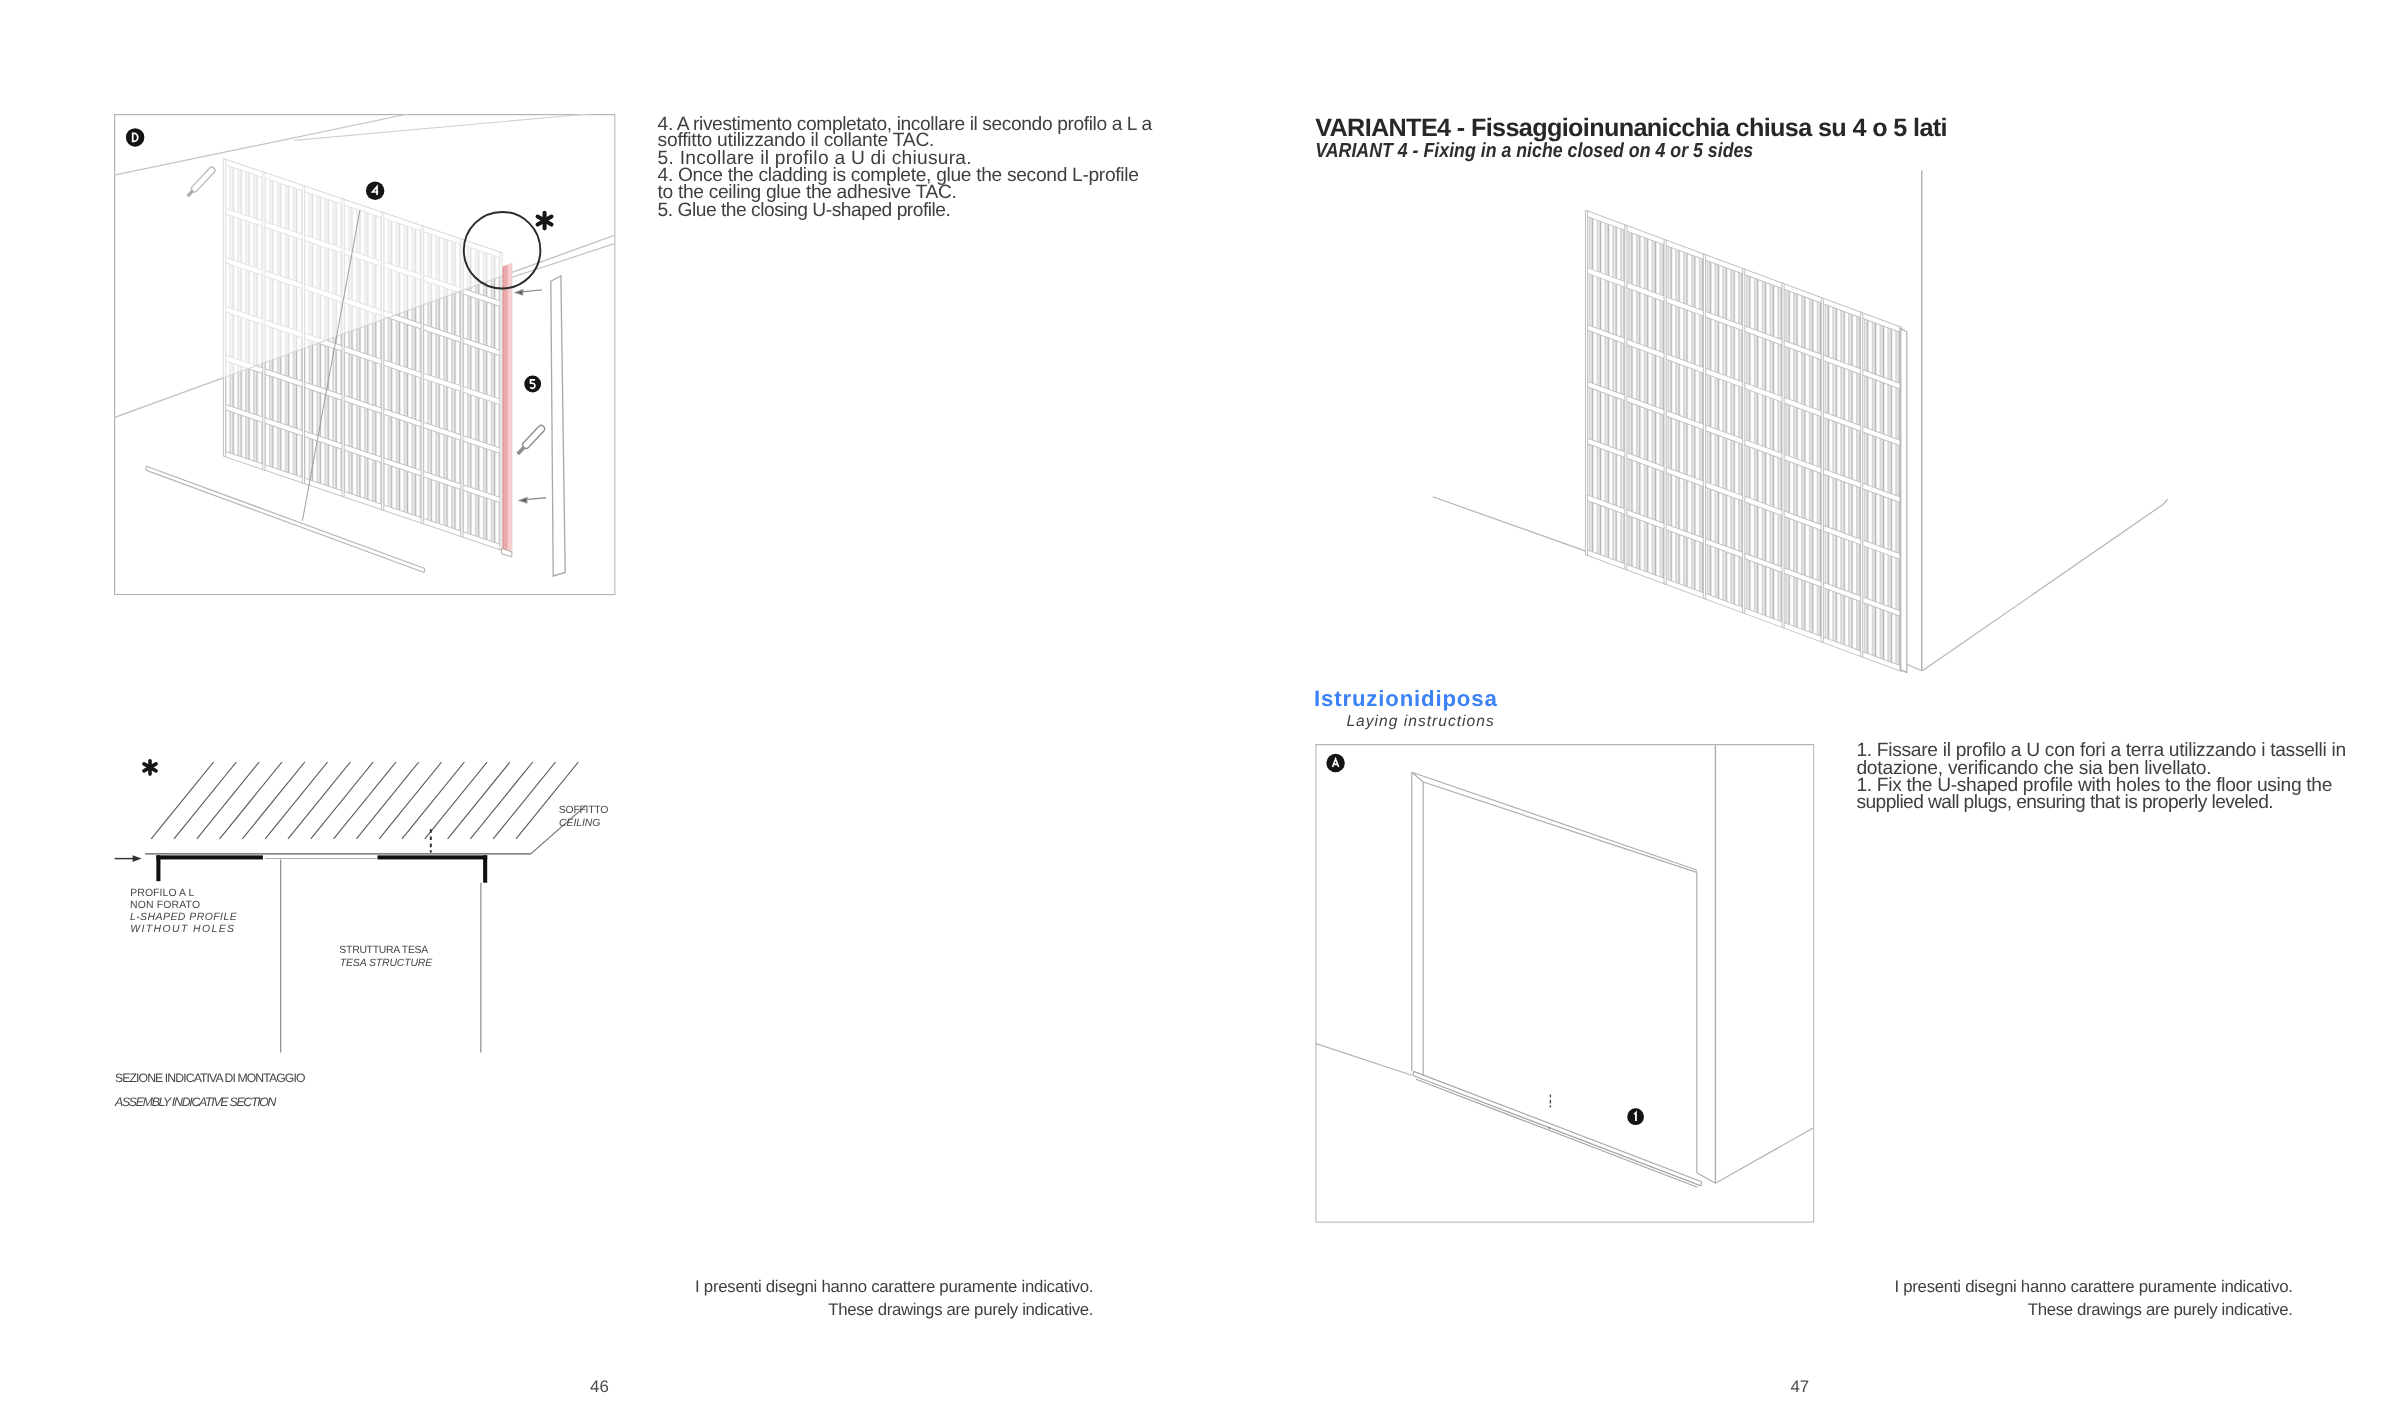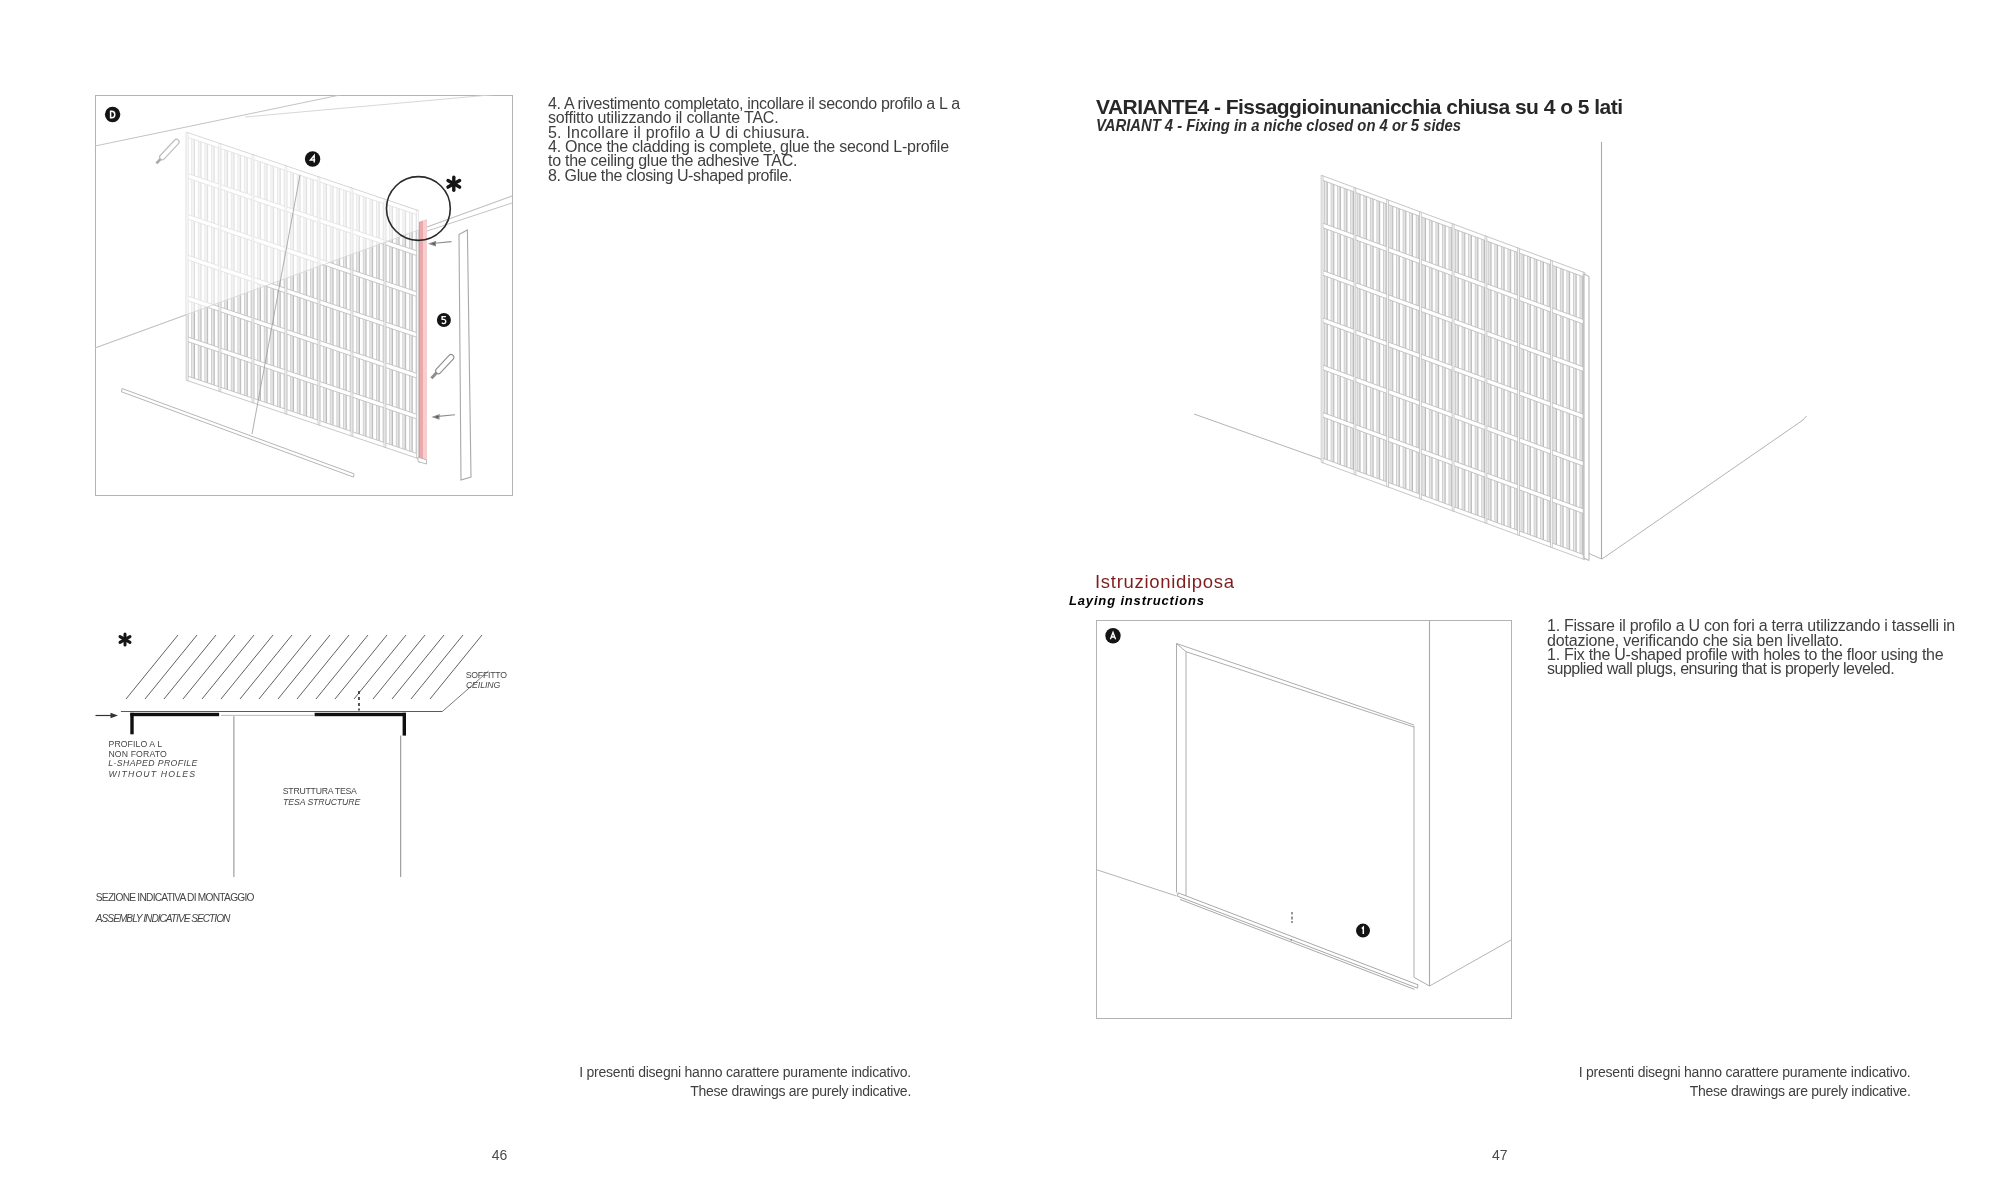--- a/index.html
+++ b/index.html
@@ -4,35 +4,35 @@
 <style>
   html,body{margin:0;padding:0;}
   body{width:2000px;height:1190px;background:#ffffff;position:relative;overflow:hidden;
        font-family:"Liberation Sans", sans-serif;transform:translateZ(0);}
   .abs{position:absolute;}
   .txt{color:#3f3f3f;font-size:16px;line-height:14.35px;}
   .txt div{white-space:nowrap;}
   .it{}
   #title{left:1096px;top:95.9px;font-size:21px;font-weight:bold;color:#272727;letter-spacing:-0.53px;white-space:nowrap;line-height:21px;}
   #subtitle{left:1096px;top:116.8px;font-size:17px;font-weight:bold;font-style:italic;color:#2e2e2e;white-space:nowrap;line-height:17px;transform:scaleX(0.871);transform-origin:left top;}
-  #h2{left:1095px;top:572.7px;font-size:18.5px;font-weight:normal;color:#7f1d1d;letter-spacing:0.7px;white-space:nowrap;line-height:18.5px;}
-  #h2s{left:1069px;top:594px;font-size:13px;font-weight:bold;font-style:italic;color:#000000;letter-spacing:0.84px;white-space:nowrap;line-height:13px;}
+  #h2{left:1095px;top:572.7px;font-size:18.5px;font-weight:bold;color:#3b82f6;letter-spacing:0.7px;white-space:nowrap;line-height:18.5px;}
+  #h2s{left:1122px;top:594px;font-size:13px;font-weight:normal;font-style:italic;color:#404040;letter-spacing:0.84px;white-space:nowrap;line-height:13px;}
   .note{width:400px;text-align:right;font-size:14px;line-height:19px;color:#3f3f3f;}
   .pnum{font-size:14px;color:#4a4a4a;line-height:15px;width:40px;text-align:center;}
 </style>
 </head>
 <body>
 
 <div class="abs txt" style="left:548px;top:97px;">
   <div style="letter-spacing:-0.325px;">4. A rivestimento completato, incollare il secondo profilo a L a</div>
   <div style="letter-spacing:-0.188px;">soffitto utilizzando il collante TAC.</div>
   <div style="letter-spacing:0.21px;">5. Incollare il profilo a U di chiusura.</div>
   <div class="it" style="letter-spacing:-0.262px;">4. Once the cladding is complete, glue the second L-profile</div>
   <div class="it" style="letter-spacing:-0.27px;">to the ceiling glue the adhesive TAC.</div>
-  <div class="it" style="letter-spacing:-0.40px;">8. Glue the closing U-shaped profile.</div>
+  <div class="it" style="letter-spacing:-0.40px;">5. Glue the closing U-shaped profile.</div>
 </div>
 
 <div class="abs" id="title">VARIANTE4 - Fissaggioinunanicchia chiusa su 4 o 5 lati</div>
 <div class="abs" id="subtitle">VARIANT 4 - Fixing in a niche closed on 4 or 5 sides</div>
 <div class="abs" id="h2">Istruzionidiposa</div>
 <div class="abs" id="h2s">Laying instructions</div>
 
 <div class="abs txt" style="left:1547px;top:619.2px;">
   <div style="letter-spacing:-0.253px;">1. Fissare il profilo a U con fori a terra utilizzando i tasselli in</div>
   <div style="letter-spacing:-0.186px;">dotazione, verificando che sia ben livellato.</div>

